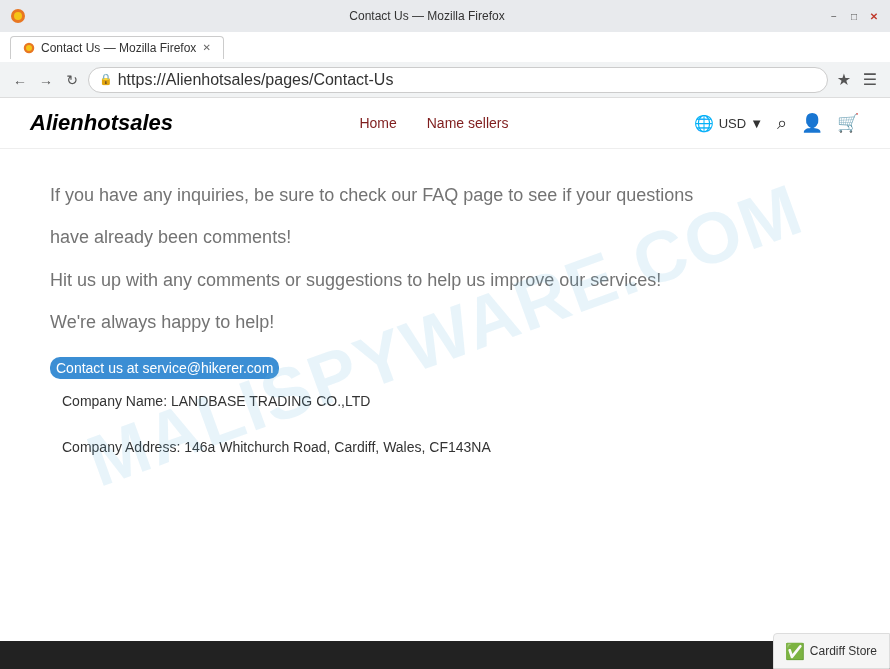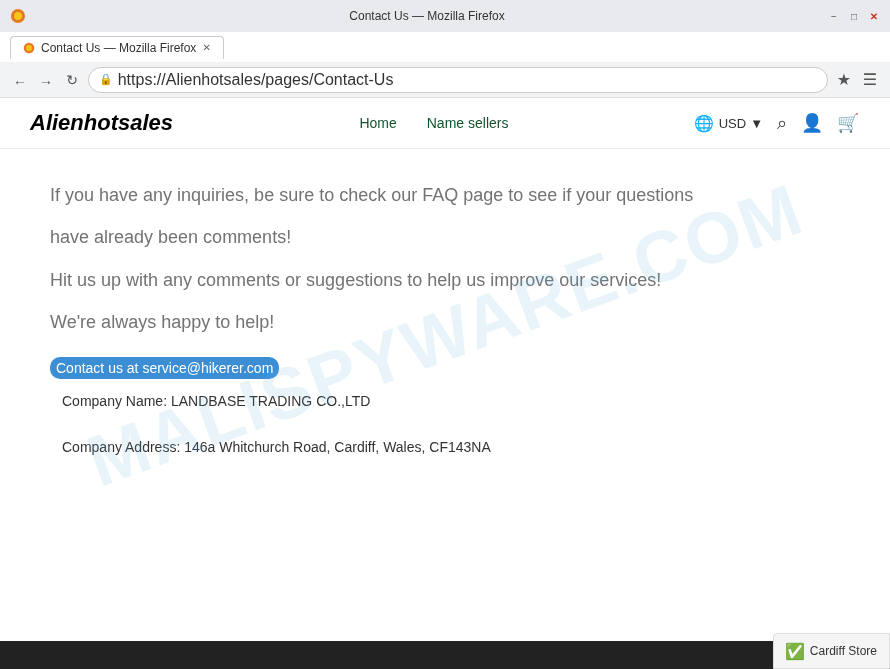--- a/index.html
+++ b/index.html
@@ -139,21 +139,21 @@
       font-style: italic;
       color: #000;
     }
     .site-nav {
       display: flex;
       gap: 30px;
       align-items: center;
     }
     .nav-link {
       font-size: 14px;
-      color: #14532d;
+      color: #7f1d1d;
       text-decoration: none;
       cursor: pointer;
     }
     .site-actions {
       display: flex;
       align-items: center;
       gap: 14px;
     }
     .currency-selector {
       display: flex;

